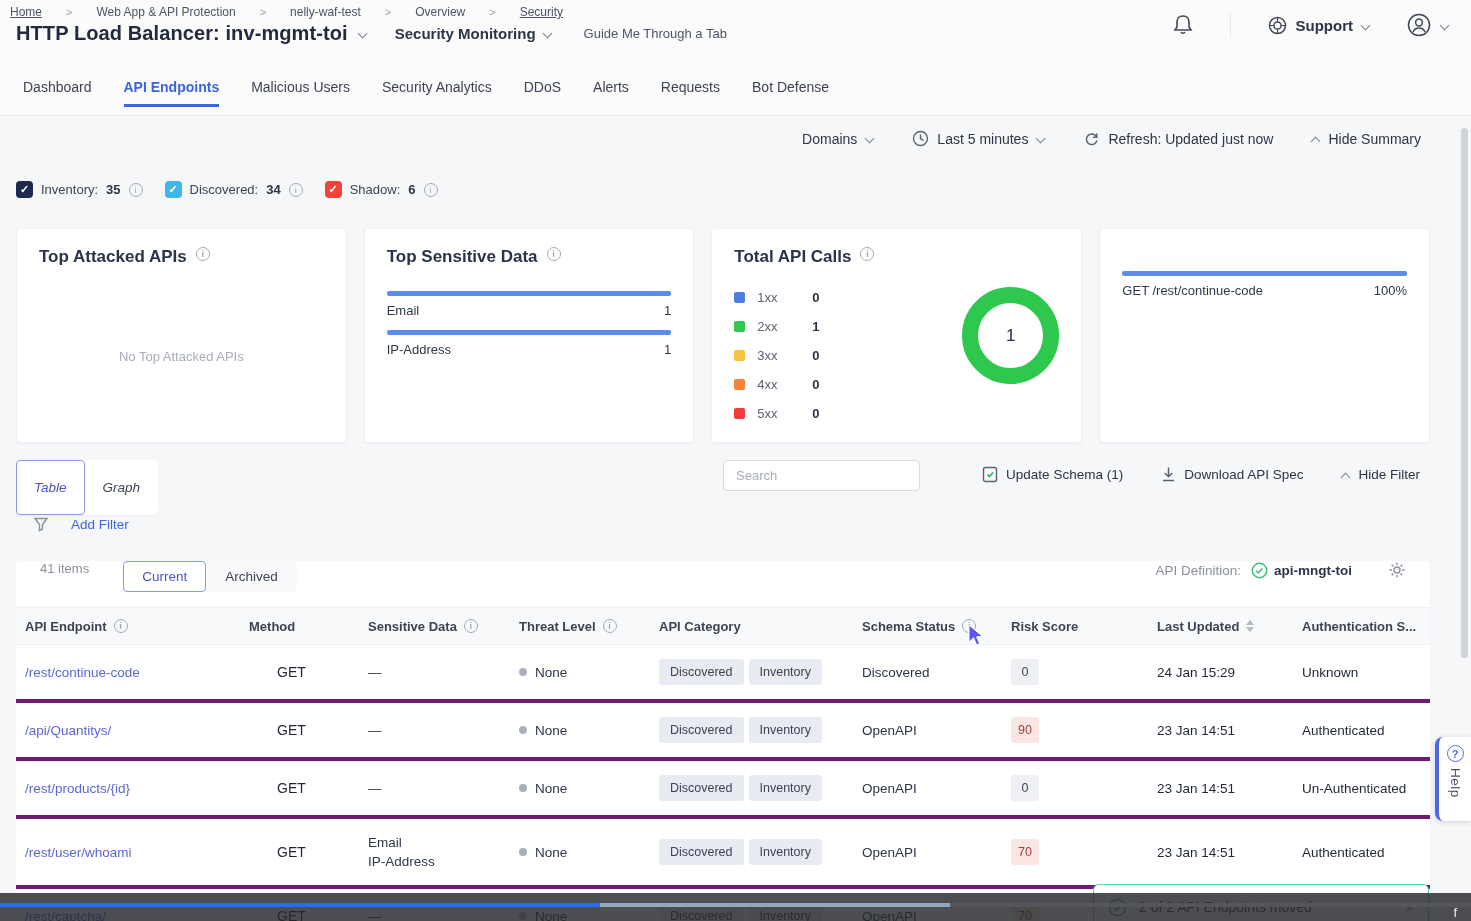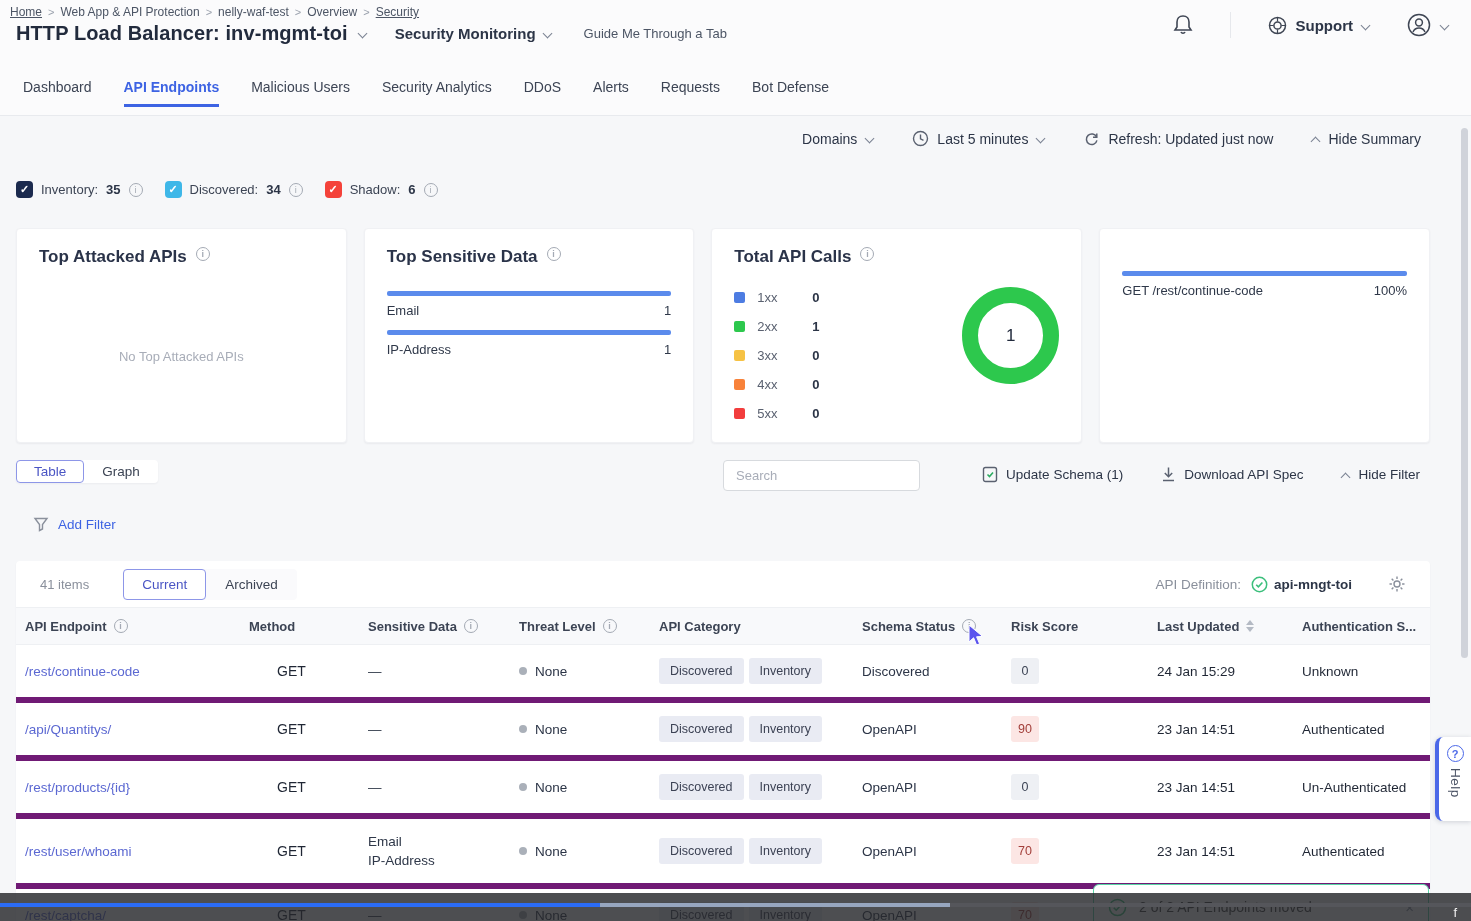--- a/index.html
+++ b/index.html
@@ -2,21 +2,21 @@
 <html><head>
 <meta charset="utf-8">
 <style>
   * { margin:0; padding:0; box-sizing:border-box; }
   html,body { width:1471px; height:921px; overflow:hidden; }
   body { font-family:"Liberation Sans", sans-serif; color:#2c3547; background:#f6f7f9; }
   .page { position:relative; width:1471px; height:921px; background:#f6f7f9; overflow:hidden; }
 
   
   .topbar { position:absolute; top:0; left:0; width:100%; height:62px; background:#fbfbfc; }
-  .breadcrumb { position:absolute; left:10px; top:5px; font-size:12px; color:#4c5565; display:flex; gap:6px; align-items:center; white-space:nowrap; }
+  .breadcrumb { position:absolute; left:10px; top:5px; font-size:12px; color:#4c5565; display:flex; gap:24px; align-items:center; white-space:nowrap; }
   .crumb { color:#4c5565; }
   .crumb.u { text-decoration:underline; cursor:pointer; }
   .crumb-sep { color:#9aa1ad; font-size:11px; }
   .title-row { position:absolute; left:16px; top:22px; display:flex; align-items:center; gap:10px; }
   .page-title { font-size:20px; font-weight:700; color:#222b3d; letter-spacing:.1px; }
   .monitor-sel { margin-left:18px; font-size:15px; font-weight:600; color:#2c3547; display:flex; align-items:center; gap:7px; cursor:pointer; }
   .guide-link { margin-left:22px; font-size:13px; color:#4c5565; cursor:pointer; }
   .top-right { position:absolute; right:22px; top:12px; display:flex; align-items:center; gap:36px; }
   .chev { width:9px; height:9px; display:inline-block; position:relative; }
   .chev::before { content:""; position:absolute; left:1px; top:1px; width:6px; height:6px; border-right:1.6px solid #7a8292; border-bottom:1.6px solid #7a8292; transform:rotate(45deg); }
@@ -56,48 +56,48 @@
   .calls-legend { width:160px; }
   .cl-row { display:flex; align-items:center; height:29px; font-size:13px; }
   .cl-sq { width:11px; height:11px; border-radius:2px; margin-right:12px; }
   .cl-lbl { width:55px; color:#5a6170; }
   .cl-val { font-weight:700; color:#2c3547; }
   .donut { width:97px; height:97px; border-radius:50%; border:16px solid #2dc84d; margin-left:68px; margin-top:4px; display:flex; align-items:center; justify-content:center; font-size:17px; color:#222b3d; background:#fff; }
 
   
   .toolbar-row { position:absolute; top:460px; left:16px; width:1414px; height:32px; }
   .view-toggle { position:absolute; left:0; top:0; display:flex; background:#fff; border-radius:4px; box-shadow:0 1px 2px rgba(30,40,60,.05); }
-  .vt-btn { padding:3px 17px; font-size:13.5px; color:#3c4454; cursor:pointer; border:1px solid transparent; border-radius:4px; }
+  .vt-btn { padding:19px 17px; font-size:13.5px; color:#3c4454; cursor:pointer; border:1px solid transparent; border-radius:4px;font-style:italic; }
   .vt-btn.active { border-color:#8d96e8; color:#4a55c4; }
   .search-box { position:absolute; left:707px; top:0; width:197px; height:31px; border:1px solid #d7dade; border-radius:4px; background:#fff; font-size:13px; padding:0 12px; color:#333; font-family:"Liberation Sans",sans-serif; }
   .search-box::placeholder { color:#a8adb8; }
   .tb-right { position:absolute; right:10px; top:5px; display:flex; align-items:center; gap:38px; font-size:13.5px; color:#2c3547; }
   .tb-item { display:flex; align-items:center; gap:8px; cursor:pointer; }
-  .add-filter { position:absolute; top:516px; left:33px; display:flex; align-items:center; gap:9px; font-size:13.5px; color:#3d63e3; cursor:pointer; }
+  .add-filter { position:absolute; top:516px; left:33px; display:flex; align-items:center; gap:22px; font-size:13.5px; color:#3d63e3; cursor:pointer; }
 
   
   .panel { position:absolute; top:561px; left:16px; width:1414px; bottom:0; background:#fff; border-radius:4px 4px 0 0; box-shadow:0 1px 2px rgba(30,40,60,.06); }
-  .panel-head { height:46px; display:flex; align-items:center; padding:0 24px; }
+  .panel-head { height:46px; display:flex; align-items:flex-start; padding:0 24px; }
   .items-count { font-size:13px; color:#8a909c; }
   .state-toggle { display:flex; margin-left:34px; background:#fafafc; border-radius:4px; }
   .st-btn { padding:7px 18px; font-size:13.5px; color:#3c4454; cursor:pointer; border:1px solid transparent; border-radius:4px; }
   .st-btn.active { border-color:#8d96e8; color:#4a55c4; background:#fff; }
   .ph-right { margin-left:auto; display:flex; align-items:center; gap:10px; font-size:13.5px; }
   .apidef-lbl { color:#8a909c; }
   .apidef-val { font-weight:700; color:#2c3547; display:flex; align-items:center; gap:6px; }
   .gear { margin-left:26px; cursor:pointer; }
 
   .tgrid { display:grid; grid-template-columns:224px 119px 151px 140px 203px 149px 146px 145px 1fr; padding-left:9px; align-items:center; }
   .thead { height:38px; background:#f8f9fb; border-top:1px solid #eef0f3; border-bottom:1px solid #eef0f3; font-size:13px; font-weight:700; color:#3c4454; }
   .th { display:flex; align-items:center; gap:7px; }
   .sorter { display:inline-flex; flex-direction:column; gap:2px; }
   .sorter i { display:block; width:0; height:0; border-left:4px solid transparent; border-right:4px solid transparent; }
   .sorter .s-up { border-bottom:5px solid #b4bac4; }
   .sorter .s-dn { border-top:5px solid #b4bac4; }
-  .trow { min-height:58px; border-bottom:6px solid #701a75; font-size:13.5px; color:#2c3547; }
+  .trow { min-height:58px; border-bottom:4px solid #701a75; font-size:13.5px; color:#2c3547; }
   .trow.tall { min-height:70px; }
   .endpoint { color:#5b68d2; cursor:pointer; }
   .method { color:#1f2634; font-size:14px;margin-left:28px; }
   .sens div { line-height:19px; color:#2f3849; }
   .threat { display:flex; align-items:center; gap:8px; }
   .dot { width:8px; height:8px; border-radius:50%; background:#aab0b9; display:inline-block; }
   .cats { display:flex; gap:5px; }
   .badge { background:#e9ebf3; color:#3c4254; border-radius:3px; padding:6px 11px; font-size:12.5px; }
   .risk { display:inline-block; min-width:28px; text-align:center; padding:6px 7px; border-radius:3px; font-size:12.5px; }
   .risk.gray { background:#eef0f4; color:#3c4454; }

